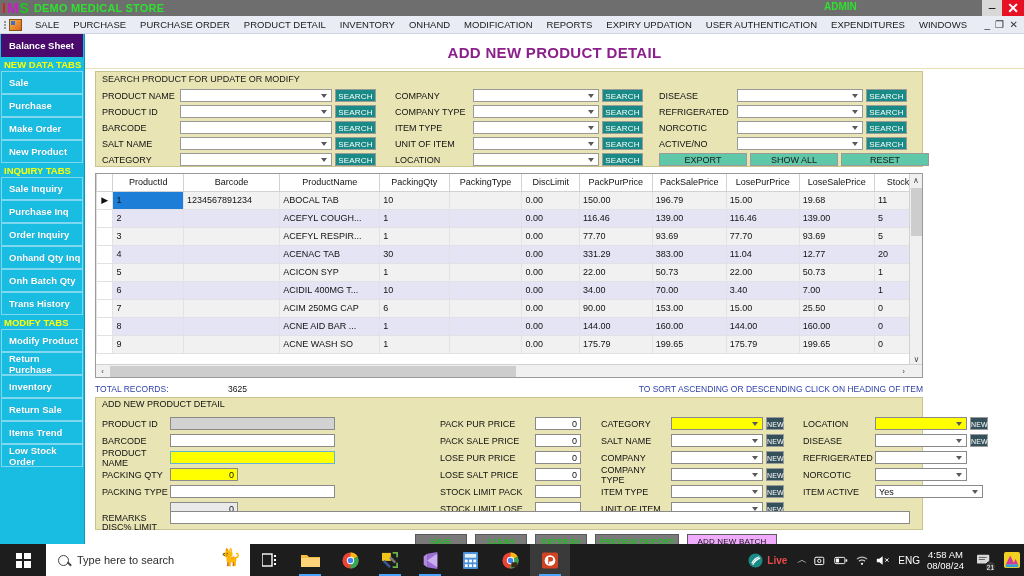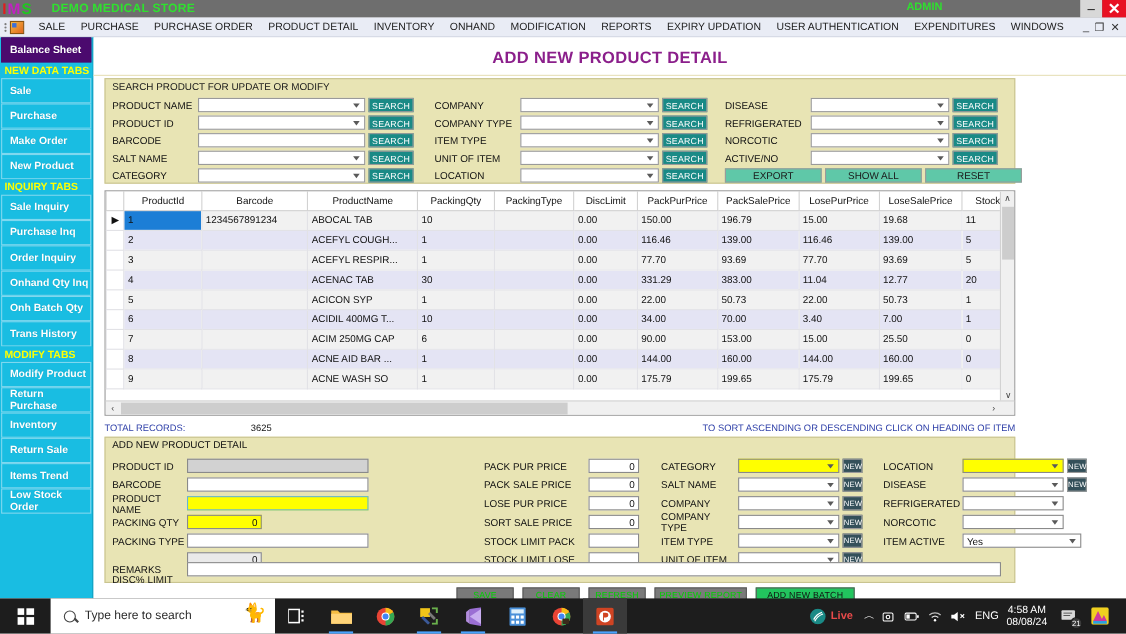--- a/index.html
+++ b/index.html
@@ -12,21 +12,21 @@
 
   
   #titlebar{
     position:absolute; left:0; top:0; width:1024px; height:16px;
     background:#6e6e6e; display:flex; align-items:center;
   }
   .logo-wrap{ display:flex; align-items:center; padding-left:2px; height:16px; }
   .logo-l{ font-weight:bold; font-size:14px; line-height:14px; letter-spacing:1px;
            font-family:"Liberation Sans", sans-serif; }
   .logo-i{ color:#e11d1d; } .logo-m{ color:#c221c2; } .logo-s{ color:#1ec81e; }
-  #app-title{ color:#2fe02f; font-size:11px; font-weight:bold; margin-left:17px;
+  #app-title{ color:#2fe02f; font-size:11px; font-weight:bold; margin-left:4px;
               letter-spacing:0.2px; }
   #admin-label{ position:absolute; left:824px; top:1px; color:#2fe02f;
                 font-size:10px; font-weight:bold; }
   .tb-btn{ position:absolute; top:0; height:16px; width:20px; display:flex;
            align-items:center; justify-content:center; font-size:12px; color:#000; }
   #tb-min{ right:22px; background:#d8d8d8; }
   #tb-close{ right:0; width:22px; background:#e81123; color:#fff; font-size:14px;
              font-weight:bold; }
 
   
@@ -178,21 +178,21 @@
   .dcol-d{ position:absolute; left:707px; top:18px; }
   #remarks-row{ position:absolute; left:6px; top:113px; display:flex; align-items:center; }
 
   
   #actions{ position:absolute; left:330px; top:500px; display:flex; gap:8px; }
   .abtn{
     height:13px; background:#7a7a7a; border:1px solid #5a5a5a;
     color:#00d000; font-size:8px; text-align:center; line-height:13px;
     letter-spacing:.2px;
   }
-  .abtn.dark{ color:#111; background:#22c55e; }
+  .abtn.dark{ color:#111; background:#f0abfc; }
 
   
   #msg-label{ position:absolute; left:10px; top:518px; color:#2e3fa8;
               font-size:12px; font-weight:bold; }
   #msg-bar{ position:absolute; left:85px; top:517px; width:753px; height:16px;
             background:#f8c6d4; }
 
   
   #taskbar{
     position:absolute; left:0; top:544px; width:1024px; height:32px;
@@ -210,21 +210,21 @@
                     position:relative; flex:none; }
   #search-box .mag::after{ content:""; position:absolute; width:5px; height:1.5px;
                            background:#444; transform:rotate(45deg); right:-4px; bottom:0; }
   #search-text{ font-size:11px; color:#2b2b2b; }
   #cortana-cat{ position:absolute; right:8px; top:3px; font-size:17px; }
   .tb-icon{ width:40px; height:32px; display:flex; align-items:center; justify-content:center;
             position:relative; }
   .tb-icon.active{ background:#3a3a3a; }
   .tb-icon .underline{ position:absolute; bottom:0; left:9px; width:22px; height:2px;
                        background:#4aa3ff; }
-  #tray{ margin-left:auto; display:flex; align-items:center; height:32px; padding-right:16px; gap:7px; }
+  #tray{ margin-left:auto; display:flex; align-items:center; height:32px; padding-right:4px; gap:7px; }
   .tray-text{ color:#ffffff; font-size:10px; }
   #live-grp{ display:flex; align-items:center; gap:4px; margin-right:3px; }
   #live-text{ color:#e84a4a; font-size:10px; font-weight:bold; }
   #clock{ color:#ffffff; font-size:9.5px; line-height:11px; text-align:center; }
   #notif{ width:26px; height:32px; display:flex; align-items:center; justify-content:center;
           position:relative; }
   .badge{ position:absolute; right:1px; bottom:4px; background:#3a3a3a; color:#fff;
           border-radius:50%; width:11px; height:11px; font-size:7px; line-height:11px;
           text-align:center; border:1px solid #1d1d1d; }
 </style>
@@ -595,21 +595,21 @@
         </div>
         <div class="drow">
           <span class="dlabel" style="width: 95px;">PACK SALE PRICE</span>
           <span class="dinput num" style="width: 46px;">0</span>
         </div>
         <div class="drow">
           <span class="dlabel" style="width: 95px;">LOSE PUR PRICE</span>
           <span class="dinput num" style="width: 46px;">0</span>
         </div>
         <div class="drow">
-          <span class="dlabel" style="width: 95px;">SORT SALE PRICE</span>
+          <span class="dlabel" style="width: 95px;">LOSE SALT PRICE</span>
           <span class="dinput num" style="width: 46px;">0</span>
         </div>
         <div class="drow">
           <span class="dlabel" style="width: 95px;">STOCK LIMIT PACK</span>
           <span class="dinput num" style="width: 46px;"></span>
         </div>
         <div class="drow">
           <span class="dlabel" style="width: 95px;">STOCK LIMIT LOSE</span>
           <span class="dinput num" style="width: 46px;"></span>
         </div>

